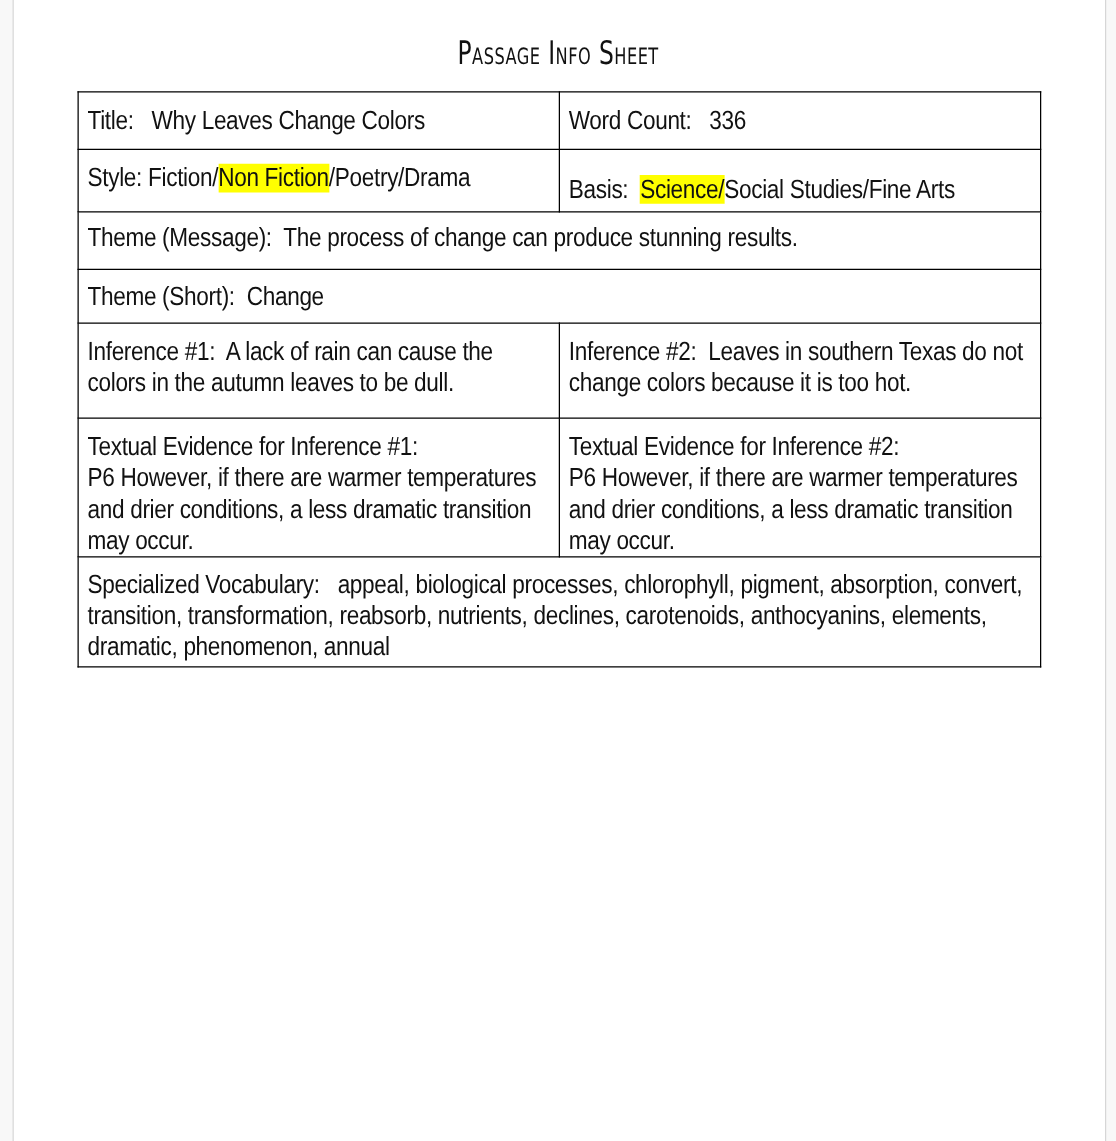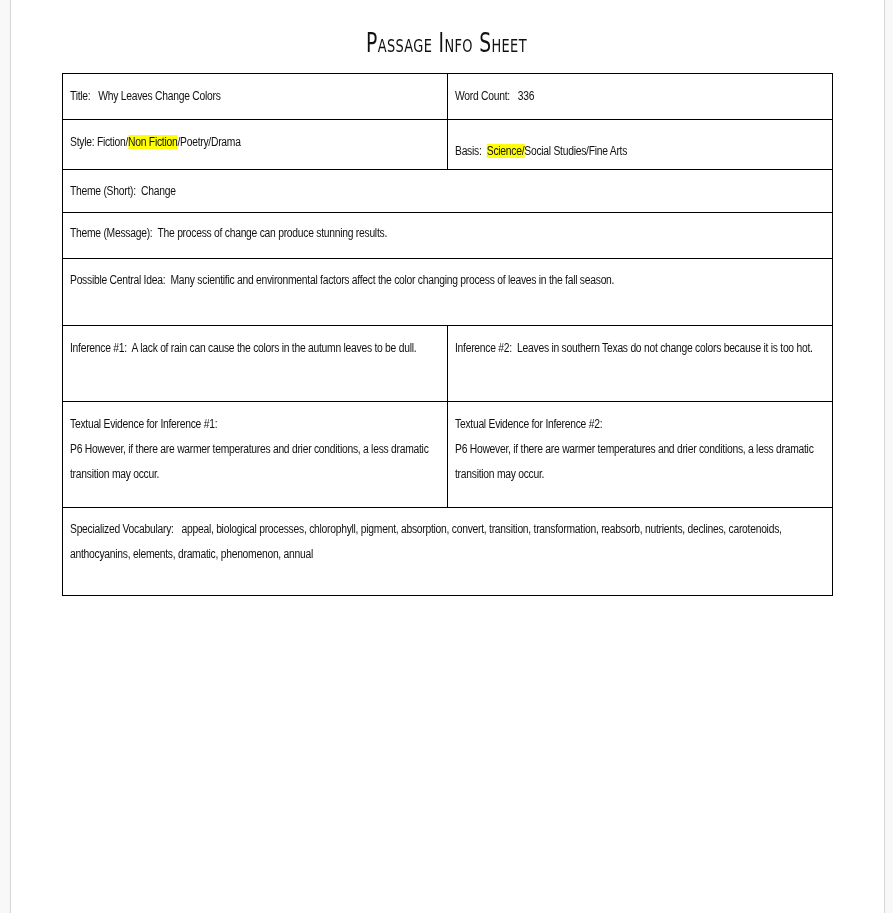--- a/index.html
+++ b/index.html
@@ -30,21 +30,21 @@
   table.sheet {
     position: absolute; left: 62px; top: 73px;
     width: 770px;
     border-collapse: collapse;
     table-layout: fixed;
   }
   table.sheet td {
     border: 1.5px solid #000;
     vertical-align: top;
     padding: 0 7px;
-    font-size: 12px;
+    font-size: 21px;
     line-height: 25px;
     letter-spacing: -0.3px;
   }
   td .txt { display:block; transform: scaleX(0.86); transform-origin: left top; white-space: normal; width: 116%; }
   .hl { background: #ffff00; }
   .plot-row { display:flex; justify-content: space-between; width: 100%; }
   .plot-right { margin-right: 70px; }
 </style>
 </head>
 <body>
@@ -80,41 +80,33 @@
         <span>Fiction/</span><span class="hl">Non Fiction</span><span>/Poetry/Drama</span>
       </span>
     </td>
     <td style="padding-top:19px">
       <span class="txt">
         <span>Basis:</span>&nbsp;
         <span class="hl">Science/</span><span>Social Studies/Fine Arts</span>
       </span>
     </td>
   </tr>
-  <tr style="height:43px">
-    <td colspan="2" style="padding-top:9px">
-      <span class="txt">
-        <span>Theme (Short):</span>&nbsp;
-        <span>Change</span>
-      </span>
-    </td>
-  </tr>
   <tr style="height:46px">
     <td colspan="2" style="padding-top:8px">
       <span class="txt">
         <span>Theme (Message):</span>&nbsp;
         <span>The process of change can produce stunning results.</span>
       </span>
     </td>
   </tr>
-  <tr style="height:67px">
+  <tr style="height:43px">
     <td colspan="2" style="padding-top:9px">
       <span class="txt">
-        <span>Possible Central Idea:</span>&nbsp;
-        <span>Many scientific and environmental factors affect the color changing process of leaves in the fall season.</span>
+        <span>Theme (Short):</span>&nbsp;
+        <span>Change</span>
       </span>
     </td>
   </tr>
   <tr style="height:76px">
     <td style="padding-top:10px">
       <span class="txt">
         <span>Inference #1:</span>&nbsp;
         <span>A lack of rain can cause the colors in the autumn leaves to be dull.</span>
       </span>
     </td>

